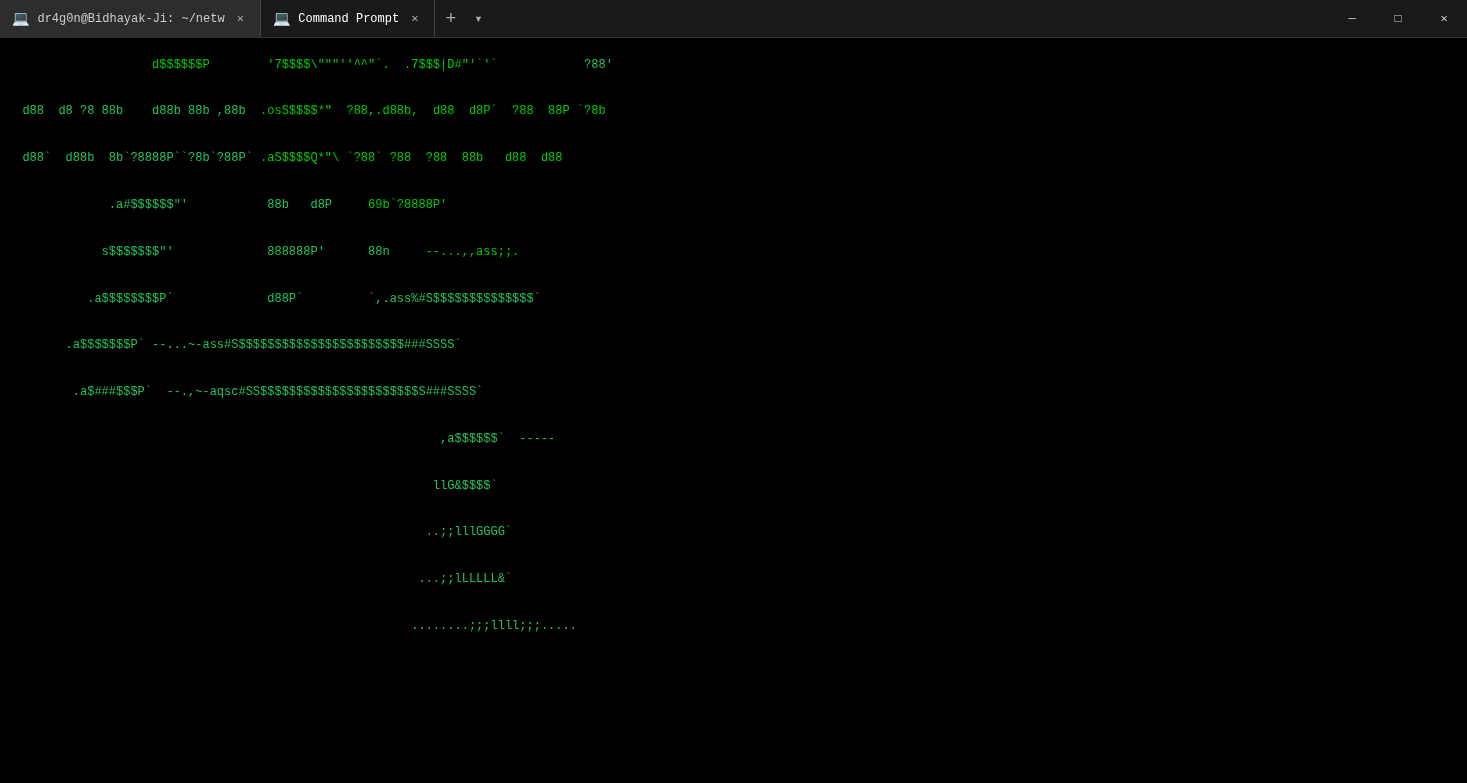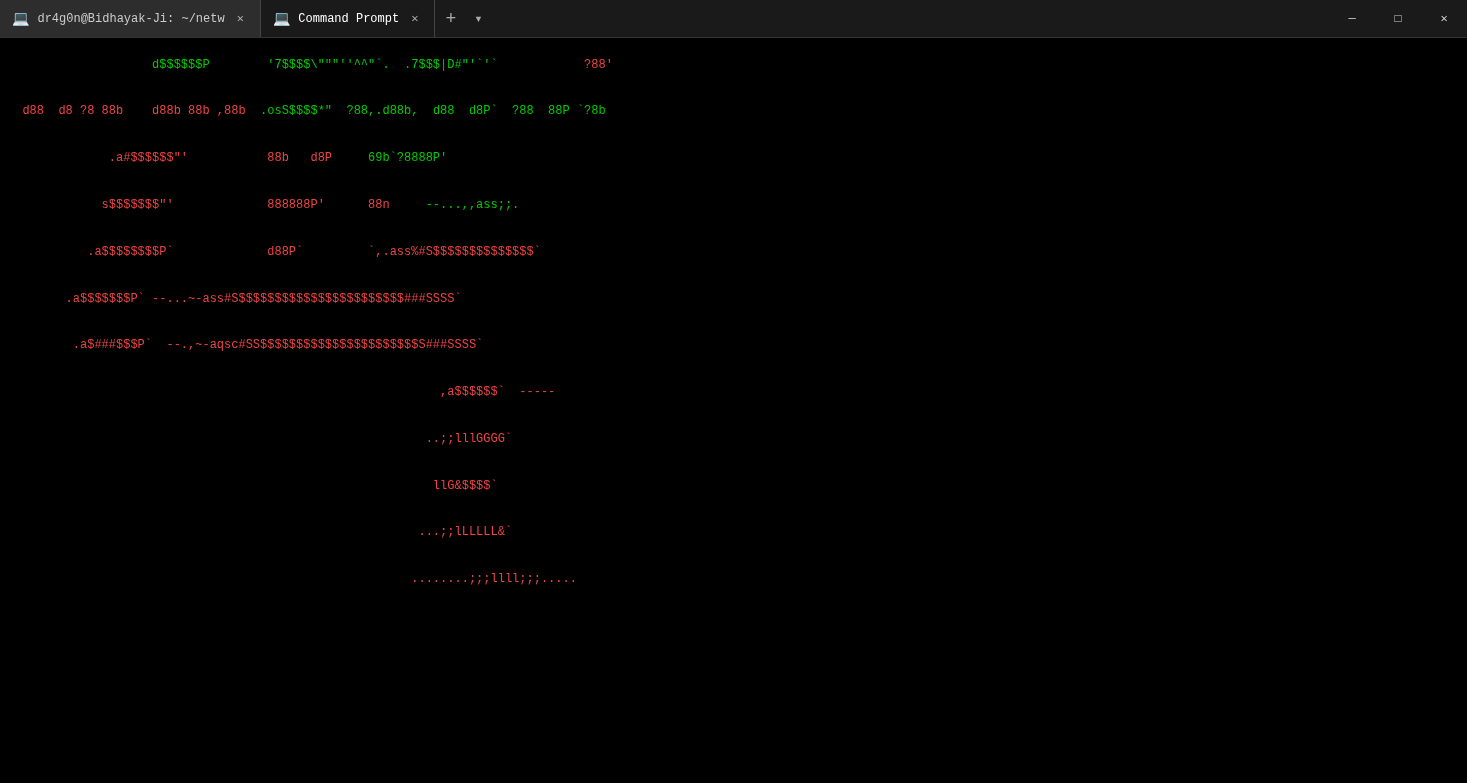--- a/index.html
+++ b/index.html
@@ -92,21 +92,21 @@
       color: #fff;
       padding: 4px 8px;
       font-size: 13px;
       line-height: 1.4;
       height: calc(783px - 38px);
       overflow: hidden;
       font-family: 'Courier New', Courier, monospace;
     }
 
     
-    .red { color: #ef4444; }
+    .red { color: #22c55e; }
     .green { color: #00cc00; }
 
     .ascii-line {
       white-space: pre;
       font-size: 12px;
       line-height: 1.3;
     }
   </style>
 </head>
 <body>
@@ -146,42 +146,45 @@
 <div class="terminal">
 
   
   <div class="ascii-line">
 <span class="green">                    d$$$$$$P        '7$$$$\"""''^^"`.  .7$$$|D#"'`'`            </span><span class="red">?88'</span>
   </div>
   <div class="ascii-line">
 <span class="red">  d88  d8 ?8 88b    d88b 88b ,88b  </span><span class="green">.osS$$$$*"  ?88,.d88b,  d88  d8P`  ?88  88P `?8b</span>
   </div>
   <div class="ascii-line">
+<span class="red">  d88`  d88b  8b`?8888P``?8b`?88P` </span><span class="green">.aS$$$$Q*"\ `?88` ?88  ?88  88b   d88  d88</span>
+  </div>
+  <div class="ascii-line">
 <span class="red">              .a#$$$$$$"'           88b   d8P     </span><span class="green">69b`?8888P'</span>
   </div>
   <div class="ascii-line">
 <span class="red">             s$$$$$$$"'             888888P'      88n     </span><span class="green">--...,,ass;;.</span>
   </div>
   <div class="ascii-line">
 <span class="red">           .a$$$$$$$$P`             d88P`         `,.ass%#S$$$$$$$$$$$$$$`</span>
   </div>
   <div class="ascii-line">
 <span class="red">        .a$$$$$$$P` --...~-ass#S$$$$$$$$$$$$$$$$$$$$$$$###SSSS`</span>
   </div>
   <div class="ascii-line">
 <span class="red">         .a$###$$$P`  --.,~-aqsc#SS$$$$$$$$$$$$$$$$$$$$$$S###SSSS`</span>
   </div>
   <div class="ascii-line">
 <span class="red">                                                            ,a$$$$$$`  -----</span>
   </div>
   <div class="ascii-line">
+<span class="red">                                                           llG&amp;$$$$`</span>
+  </div>
+  <div class="ascii-line">
 <span class="red">                                                          ..;;lllGGGG`</span>
-  </div>
-  <div class="ascii-line">
-<span class="red">                                                           llG&amp;$$$$`</span>
   </div>
   <div class="ascii-line">
 <span class="red">                                                         ...;;lLLLLL&amp;`</span>
   </div>
   <div class="ascii-line">
 <span class="red">                                                        ........;;;llll;;;.....</span>
   </div>
   
 
   <br>

